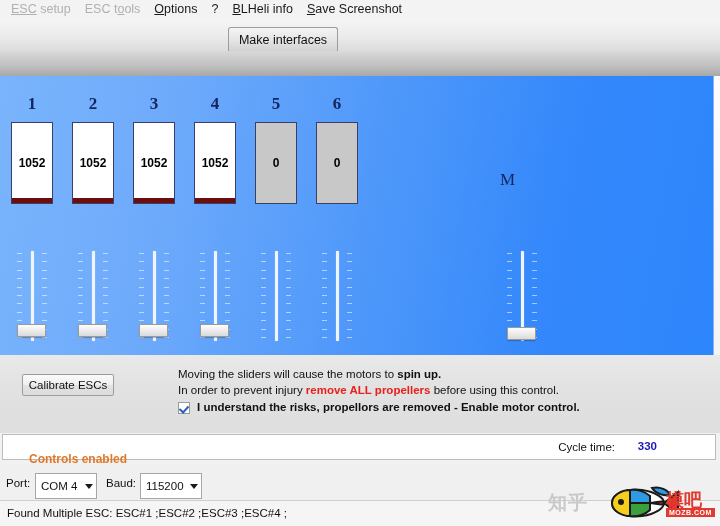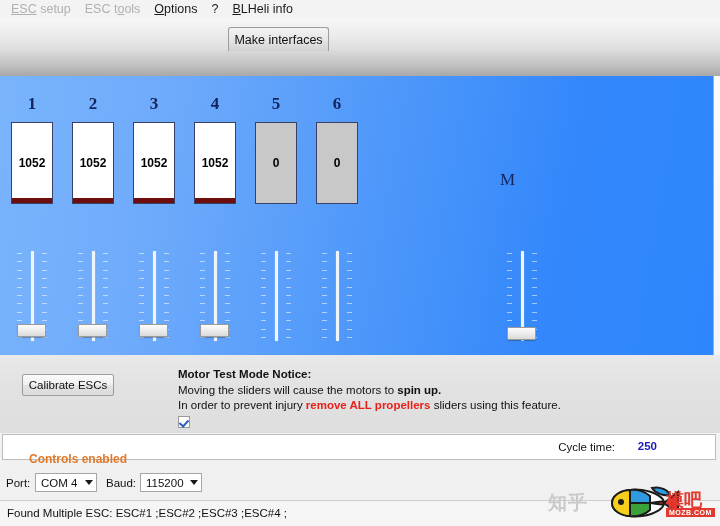--- a/index.html
+++ b/index.html
@@ -55,21 +55,21 @@
     height:24px;
   }
   .tab.active{
     background:#ffffff;
     height:31px;
     border-color:#9c9c9c;
     z-index:5;
   }
   #tab-silabs{left:6px;width:108px;}
   #tab-motors{left:114px;width:112px;}
-  #tab-make{left:228px;width:101px;}
+  #tab-make{left:228px;width:110px;}
 
   
   .tabbody{
     position:absolute;left:0;top:51px;width:720px;height:415px;
     background:linear-gradient(to bottom,#fdfdfd 0%,#f1f1f1 100%);
   }
 
   
   .grayband{
     position:absolute;left:0;top:51px;width:720px;height:25px;
@@ -194,21 +194,21 @@
     font-size:11.5px;font-weight:bold;color:#1a1ab8;
   }
 
   
   .portbar{
     position:absolute;left:0;top:466px;width:720px;height:34px;
     background:#f0f0f0;
   }
   .pb-label{position:absolute;top:11px;font-size:11.5px;color:#111;}
   .combo{
-    position:absolute;top:7px;height:19px;
+    position:absolute;top:7px;height:26px;
     background:#ffffff;border:1px solid #a6a6a6;
     box-sizing:border-box;
     display:flex;align-items:center;
     font-size:11.5px;color:#111;
     cursor:default;
   }
   .combo span.val{padding-left:5px;flex:1;}
   .combo .arrow{
     width:15px;height:100%;display:flex;align-items:center;justify-content:center;
   }
@@ -250,20 +250,21 @@
 <body>
 
 <div id="app">
 
   <div class="menubar">
     <div class="menu-item disabled"><u>ESC</u> setup</div>
     <div class="menu-item disabled">ESC t<u>o</u>ols</div>
     <div class="menu-item"><u>O</u>ptions</div>
     <div class="menu-item">?</div>
     <div class="menu-item"><u>B</u>LHeli info</div>
+    <div class="menu-item"><u>S</u>ave Screenshot</div>
   </div>
 
   <div class="tabstrip">
     <div class="tab inactive" id="tab-make">
         <span>Make interfaces</span>
       </div>
   </div>
 
   <div class="tabbody"></div>
   <div class="grayband"></div>
@@ -508,33 +509,33 @@
       <div class="thumb" style="top:76px;"></div>
     </div>
 
   </div>
 
   <div class="noticearea">
     <div class="calib-btn">
         <span>Calibrate ESCs</span>
       </div>
     <div class="notice">
-      <div class="title">Motor Test Mode Notice:</div>
       <div><span>Moving the sliders will cause the motors to </span><b>spin up.</b></div>
-      <div><span>In order to prevent injury </span><span class="warn">remove ALL propellers</span><span> sliders using this feature.</span></div>
+      <div><span>In order to prevent injury </span><span class="warn">remove ALL propellers</span><span> before using this control.</span></div>
       <div class="chk-row">
         <div class="chkbox"></div>
+        <div class="chk-label">I understand the risks, propellors are removed - Enable motor control.</div>
       </div>
     </div>
   </div>
 
   <div class="statusstrip">
     <div class="status-text">Controls enabled</div>
     <div class="cycle-label">Cycle time:</div>
-    <div class="cycle-value">250</div>
+    <div class="cycle-value">330</div>
   </div>
 
   <div class="portbar">
     <div class="pb-label" style="left:6px;">Port:</div>
     <div class="combo" style="left:35px;width:62px;">
       <span class="val">COM 4</span>
       <span class="arrow"></span>
     </div>
     <div class="pb-label" style="left:106px;">Baud:</div>
     <div class="combo" style="left:140px;width:62px;">

